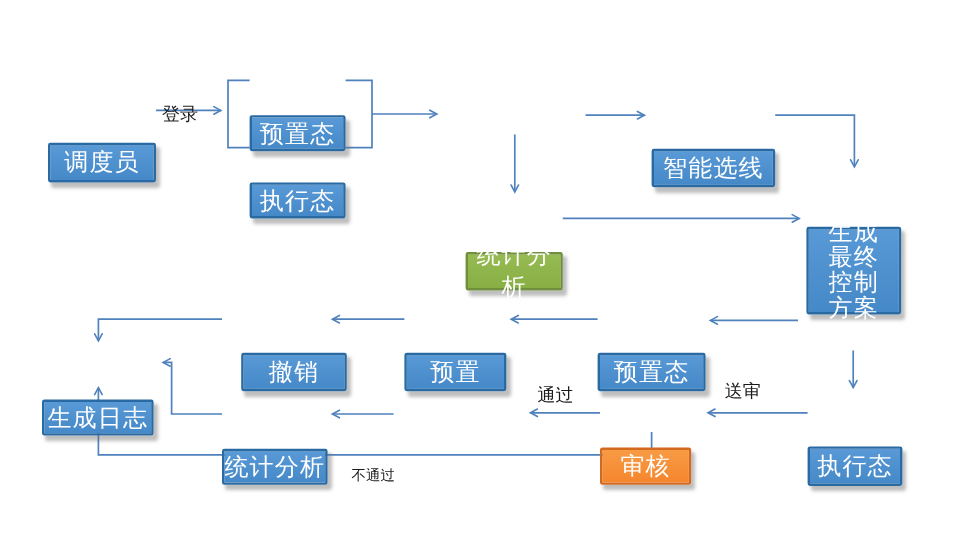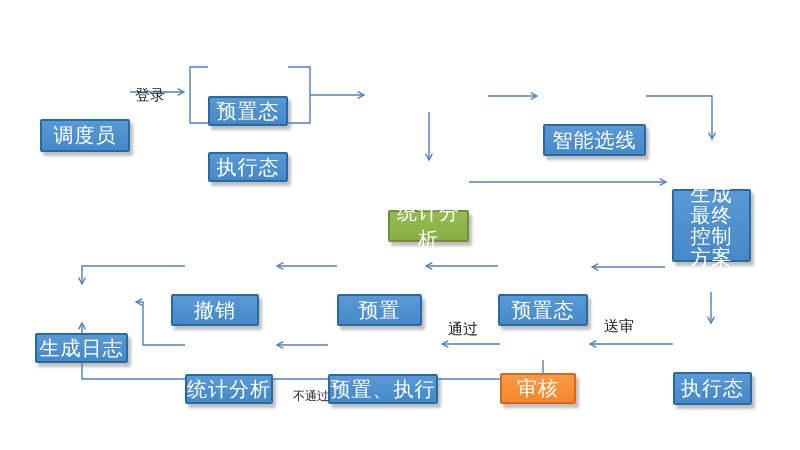--- a/index.html
+++ b/index.html
@@ -79,25 +79,24 @@
   <div class="node blue" style="left:40px;top:75px;width:90px;height:33px">调度员</div>
   <div class="node blue" style="left:208px;top:52px;width:80px;height:30px">预置态</div>
   <div class="node blue" style="left:208px;top:108px;width:80px;height:30px">执行态</div>
   <div class="node blue" style="left:543px;top:80px;width:103px;height:32px">智能选线</div>
   <div class="node green" style="left:388px;top:166px;width:81px;height:32px">统计分析</div>
   <div class="node blue multiline" style="left:672px;top:145px;width:79px;height:73px">生成最终控制方案</div>
 
 
   <div class="node blue" style="left:498px;top:250px;width:90px;height:32px">预置态</div>
   <div class="node blue" style="left:337px;top:250px;width:85px;height:32px">预置</div>
-  <div class="node blue" style="left:171px;top:250px;width:88px;height:32px">撤销</div>
+  <div class="node blue" style="left:201px;top:250px;width:88px;height:32px">撤销</div>
   <div class="node blue" style="left:185px;top:330px;width:88px;height:30px">统计分析</div>
 
   <div class="node blue" style="left:35px;top:289px;width:93px;height:30px">生成日志</div>
-  <div class="node blue" style="left:328px;top:330px;width:110px;height:30px">预置、执行</div>
   <div class="node orange" style="left:500px;top:329px;width:76px;height:31px">审核</div>
   <div class="node blue" style="left:673px;top:328px;width:79px;height:33px">执行态</div>
 
   <div class="edge-label" style="left:135px;top:86px">登录</div>
   <div class="edge-label" style="left:448px;top:320px">通过</div>
   <div class="edge-label" style="left:604px;top:317px">送审</div>
   <div class="edge-label big" style="left:293px;top:388px">不通过</div>
 
 </div>
 

